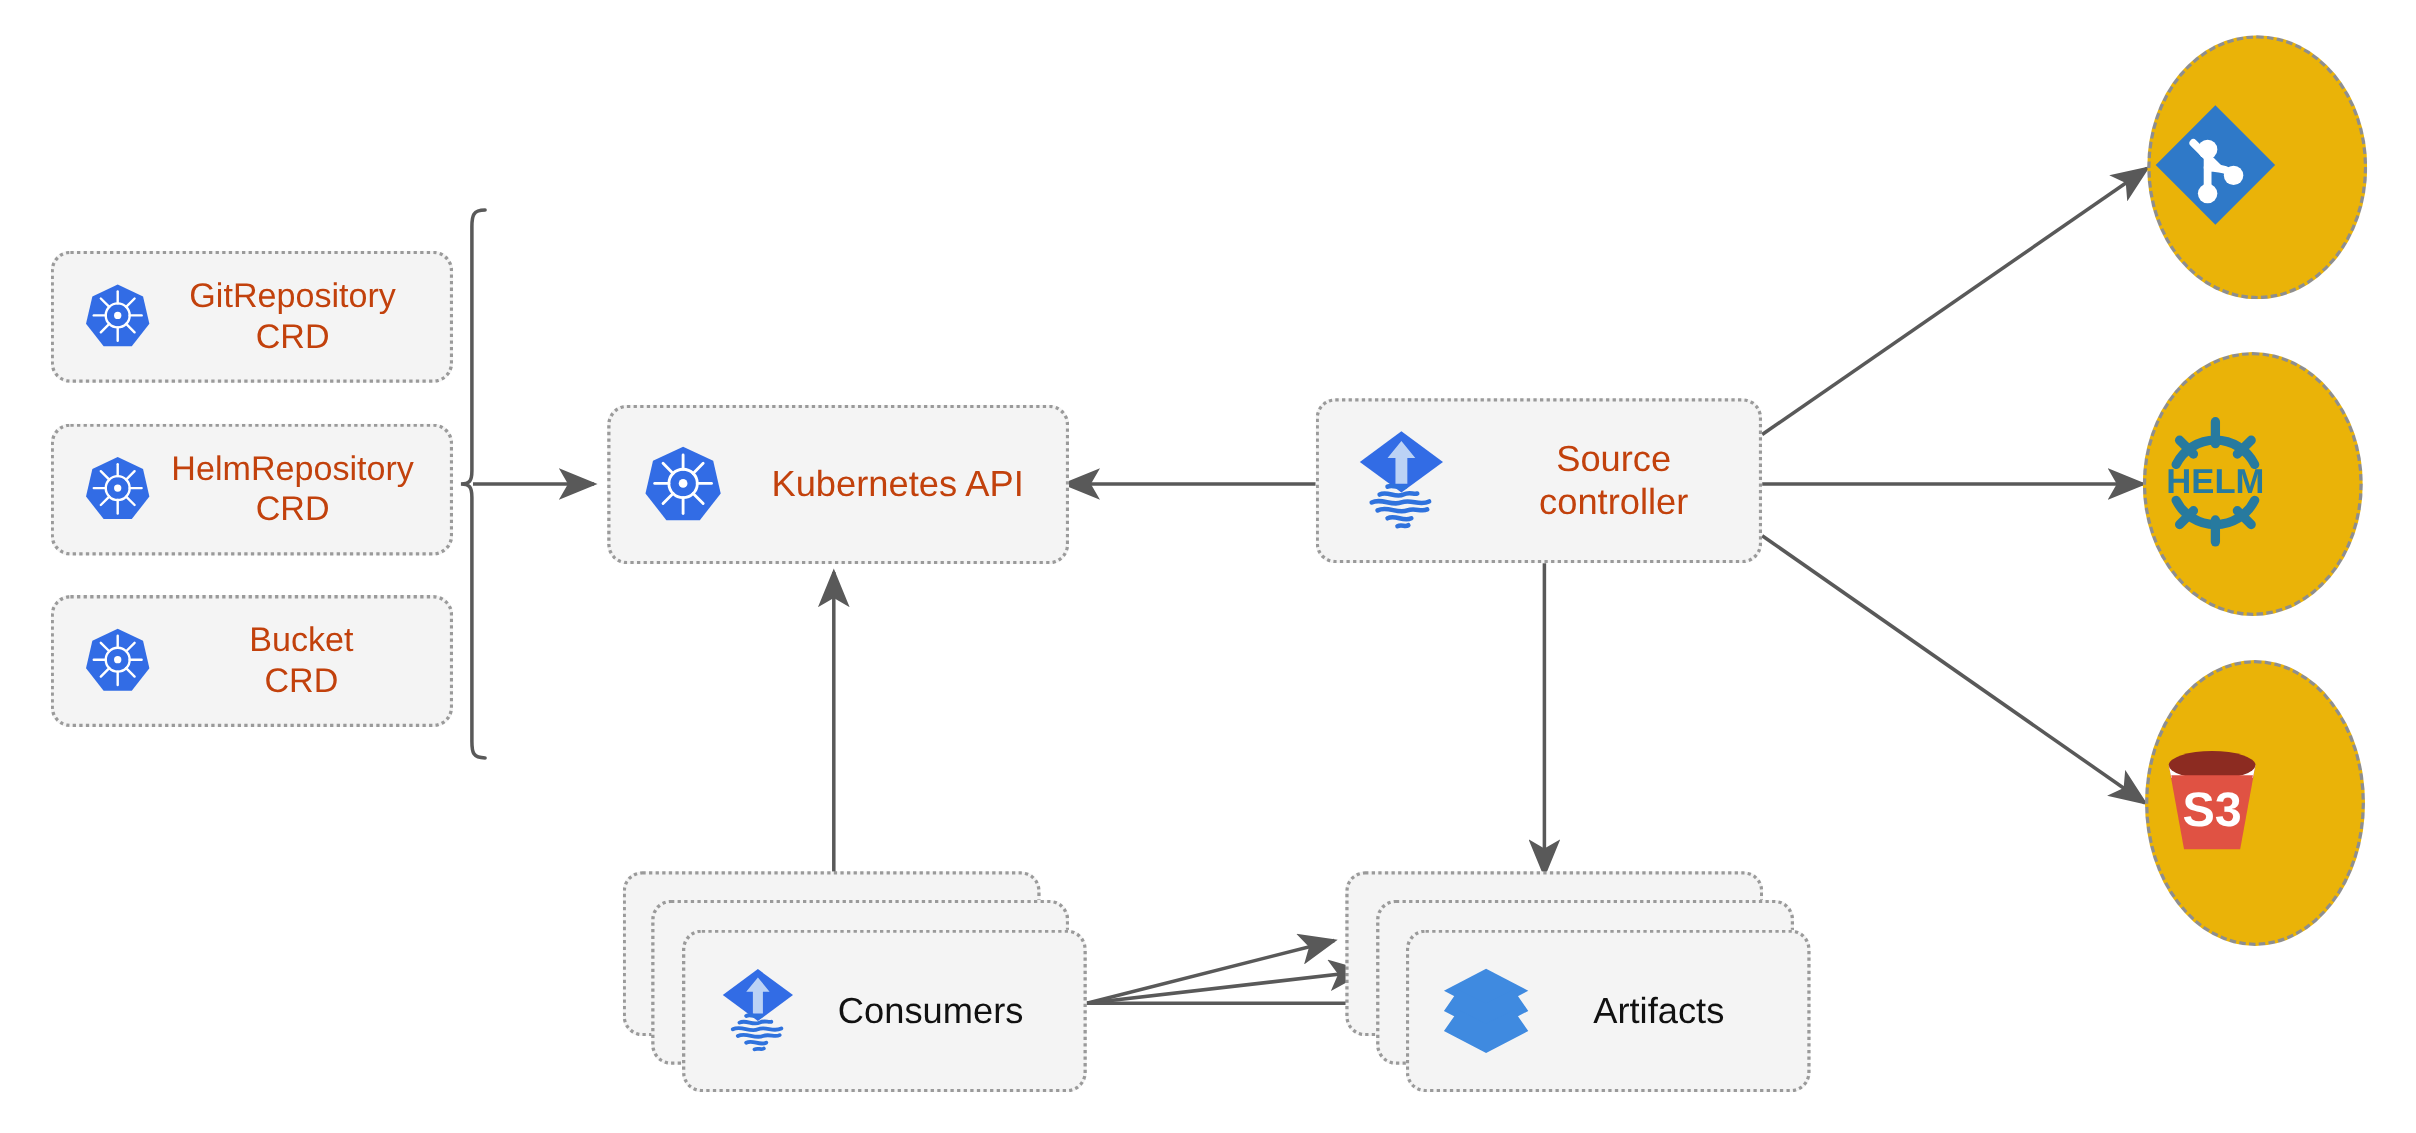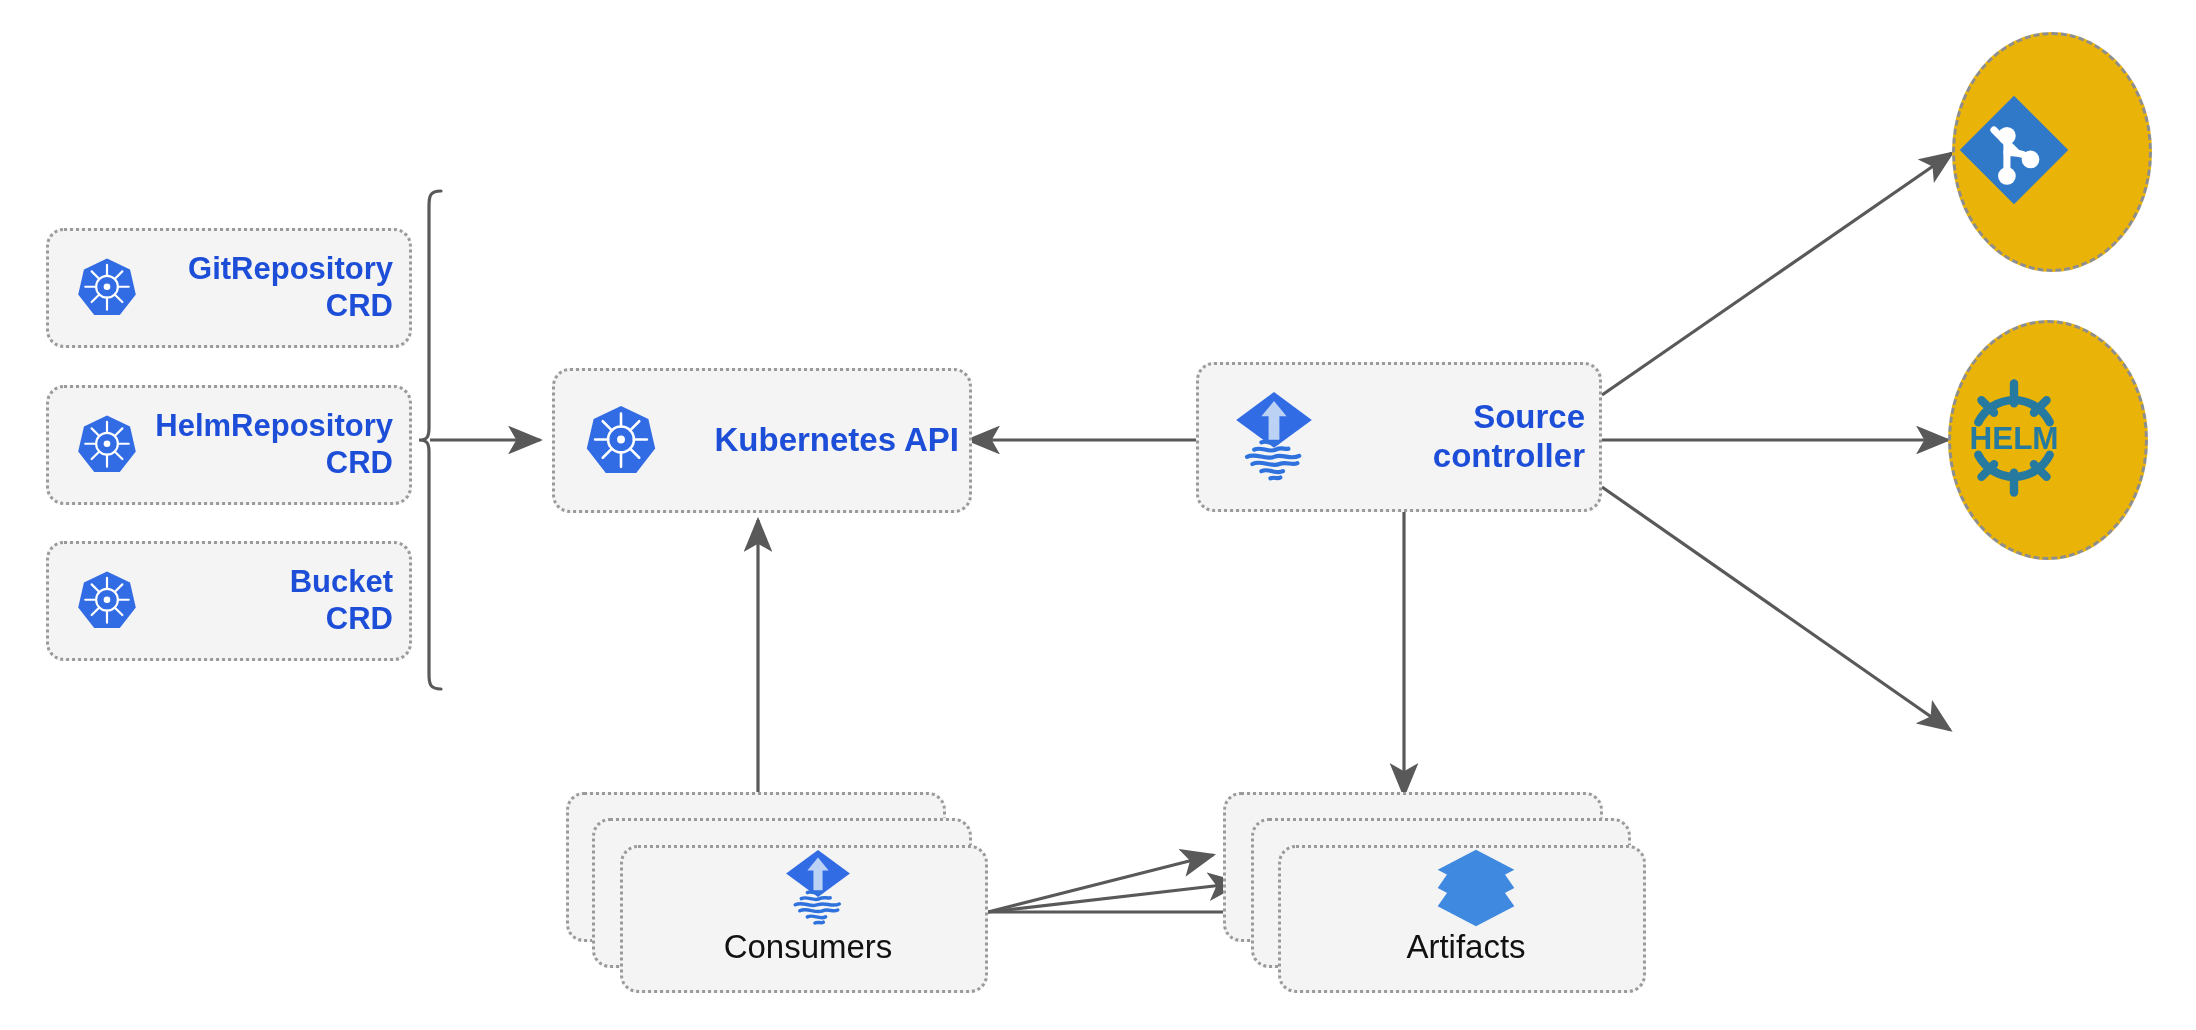--- a/index.html
+++ b/index.html
@@ -24,25 +24,25 @@
     position: absolute;
     box-sizing: border-box;
     background: #f4f4f4;
     border: 3px dotted #9a9a9a;
     border-radius: 18px;
     display: flex;
     align-items: center;
     justify-content: flex-start;
   }
   .node .label {
-    color: #1d4ed8;
-    text-align: right;
+    color: #c2410c;
+    text-align: center;
     line-height: 1.18;
     white-space: pre-line;
-    font-weight: 700;
+    font-weight: 400;
   }
   .crd-node {
     padding-left: 26px;
   }
   .crd-node .label {
     font-size: 31px;
     flex: 1;
     margin-right: 16px;
   }
   .big-node .label {
@@ -54,21 +54,20 @@
     justify-content: center;
     flex: none;
   }
   
   .stack-card {
     position: absolute;
     box-sizing: border-box;
     background: #f4f4f4;
     border: 3px dotted #9a9a9a;
     border-radius: 18px;
-    flex-direction: column;
   }
   .stack-front {
     display: flex;
     align-items: center;
     justify-content: flex-start;
     padding-left: 28px;
   }
   .stack-front .label {
     font-size: 33px;
     color: #111;
@@ -314,14 +313,28 @@
           <line x1="29" y1="24" x2="41" y2="36"></line>
           <line x1="91" y1="24" x2="79" y2="36"></line>
           <line x1="29" y1="97" x2="41" y2="85"></line>
           <line x1="91" y1="97" x2="79" y2="85"></line>
         </g>
         <text x="60" y="70" text-anchor="middle" font-family="Liberation Sans, sans-serif" font-size="30" font-weight="bold" fill="#277A9F">HELM</text>
       </svg>
     </span>
   </div>
 
+  <div class="circle-node" style="left:1950px; top:600px; width:200px; height:260px;">
+    <span>
+      <svg width="116" height="116" viewBox="0 0 100 100" xmlns="http://www.w3.org/2000/svg">
+
+        <path d="M16 22 L84 22 L72 88 L28 88 Z" fill="#E05243"></path>
+
+        <path d="M16 22 L84 22 L82 32 L18 32 Z" fill="#ffffff"></path>
+
+        <ellipse cx="50" cy="22" rx="34" ry="11" fill="#8C2B21"></ellipse>
+        <path d="M18 30 L82 30 L80 40 L20 40 Z" fill="#E05243"></path>
+        <text x="50" y="70" text-anchor="middle" font-family="Liberation Sans, sans-serif" font-size="38" font-weight="bold" fill="#ffffff">S3</text>
+      </svg>
+    </span>
+  </div>
 
 </div>
 
 </body></html>

